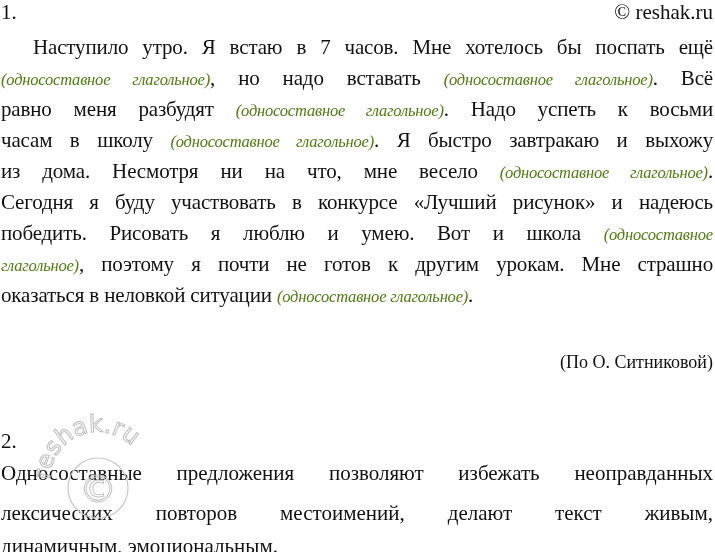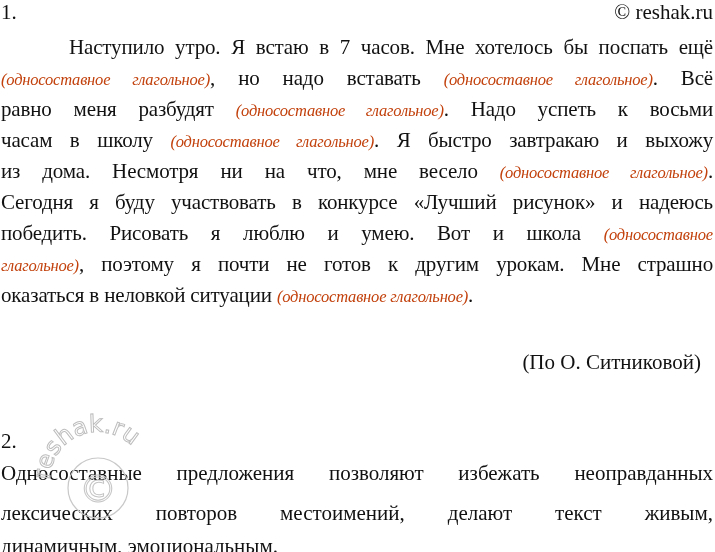--- a/index.html
+++ b/index.html
@@ -43,32 +43,32 @@
       height: 31px;
       text-align: justify;
       text-align-last: justify;
       white-space: nowrap;
       overflow: visible;
     }
     .para .ln.last {
       text-align-last: left;
     }
     .para .ln.indent {
-      padding-left: 68px;
+      padding-left: 32px;
     }
     .note {
       font-style: italic;
       font-size: 16.5px;
       letter-spacing: -0.2px;
-      color: #c2410c;
+      color: #4d7c0f;
     }
     .citation {
       position: absolute;
-      right: 14px;
-      font-size: 21px;
+      right: 2px;
+      font-size: 18px;
       line-height: 24px;
     }
     .para2 .ln {
       letter-spacing: 0;
     }
     .watermark {
       position: absolute;
       left: 28px;
       top: 410px;
       width: 140px;

